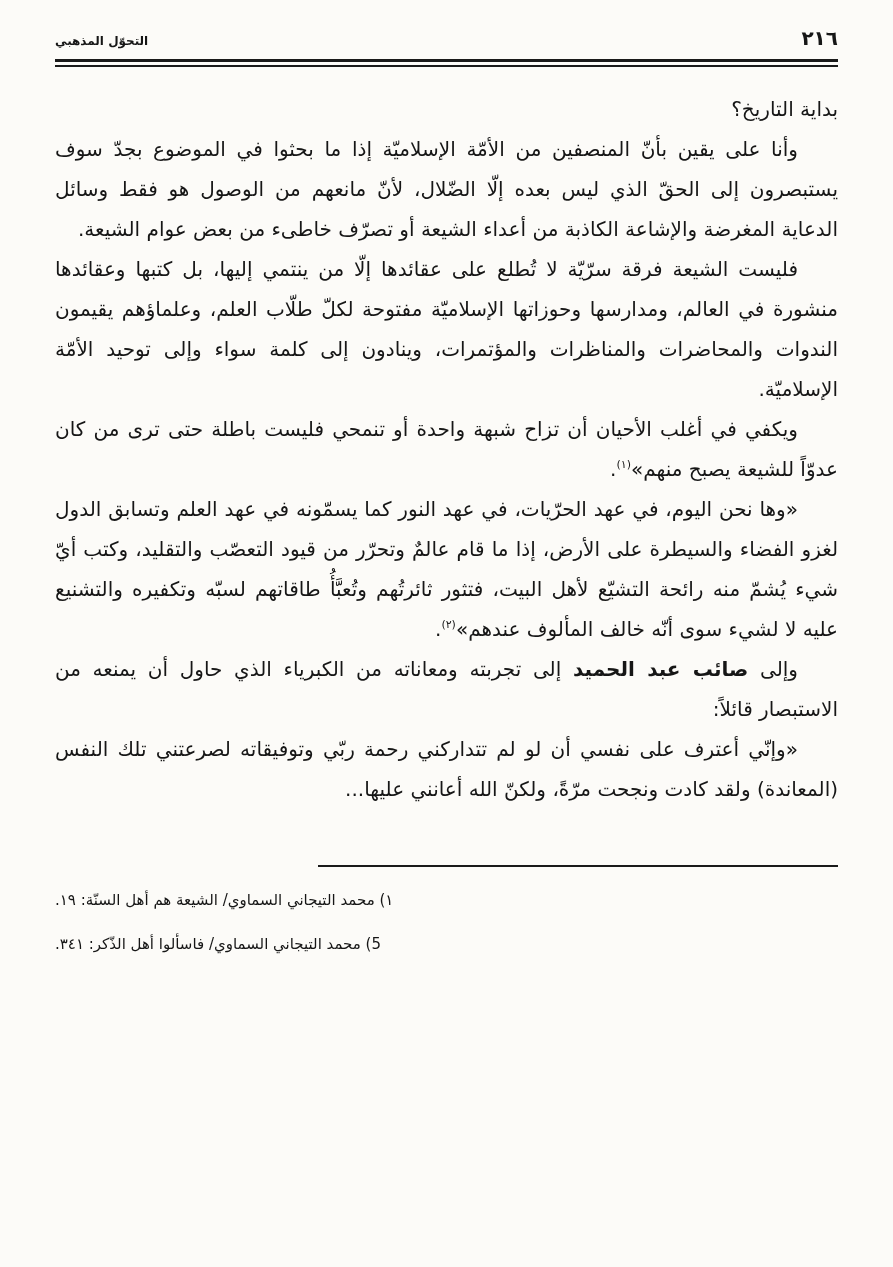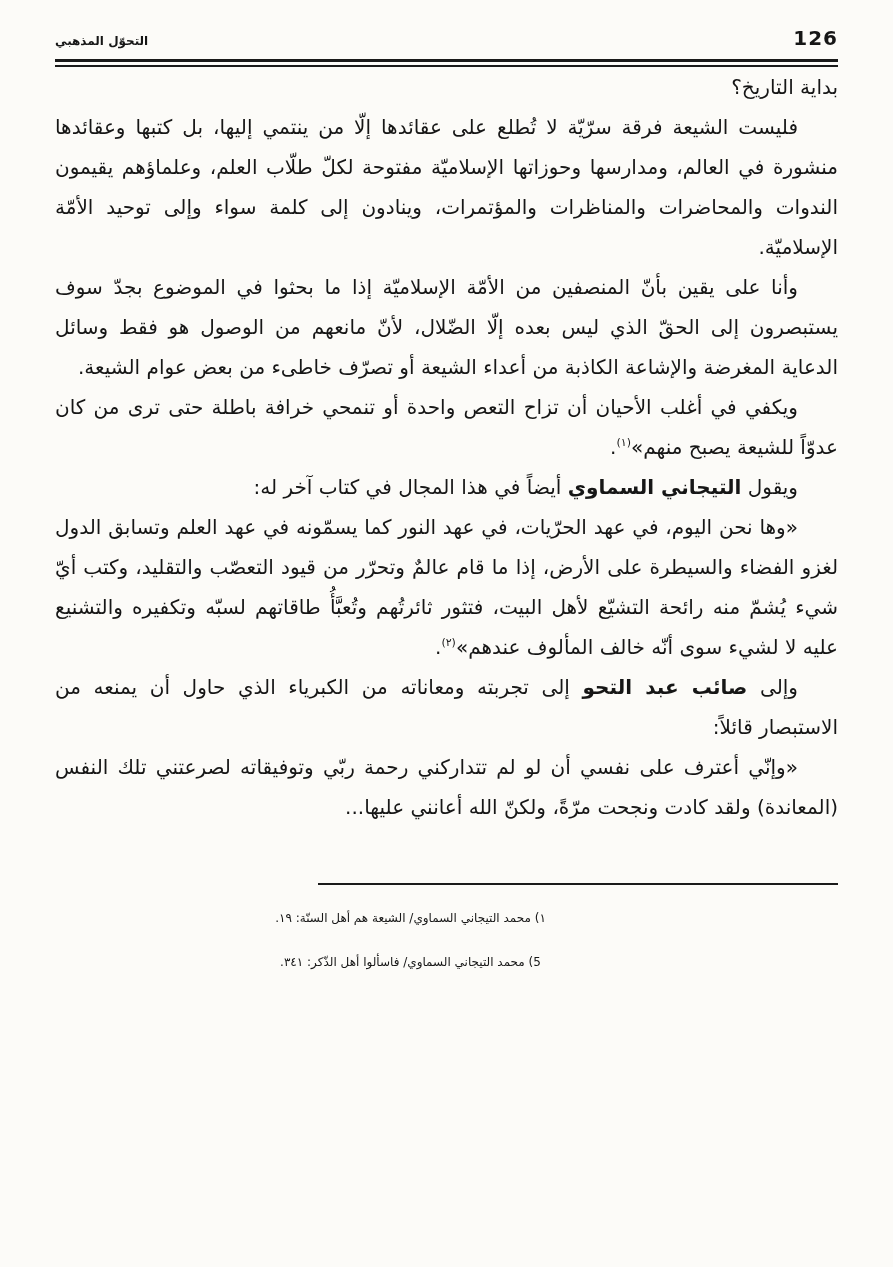--- a/index.html
+++ b/index.html
@@ -31,20 +31,21 @@
 
   .header-rule {
     margin-top: 9px;
     height: 8px;
     border-top: 3px solid #1a1a1a;
     border-bottom: 2px solid #1a1a1a;
   }
 
   
   .body-text {
+    margin-top: 22px;
     font-size: 20px;
     line-height: 40px;
     text-align: justify;
     text-justify: inter-word;
   }
   .para { text-indent: 40px; }
   .para.no-indent { text-indent: 0; }
   .author-name { font-weight: bold; }
   .fn-marker {
     font-size: 11px;
@@ -53,54 +54,53 @@
   }
 
   
   .footnotes { margin-top: 56px; }
   .footnote-rule {
     width: 520px;
     border-top: 2px solid #1a1a1a;
     margin-bottom: 20px;
   }
   .footnote {
-    font-size: 12px;
+    font-size: 15px;
     line-height: 27px;
     padding-right: 72px;
     margin-bottom: 17px;
-    text-align: center;
+    text-align: left;
   }
 </style>
 </head>
 <body>
 
 <div class="page">
 
   <header class="page-header">
-    <span class="page-number">126</span>
+    <span class="page-number">٢١٦</span>
     <span class="book-title">التحوّل المذهبي</span>
   </header>
 
   <div class="header-rule"></div>
 
   <main class="body-text">
 
     <p class="para no-indent">بداية التاريخ؟</p>
 
+    <p class="para">وأنا على يقين بأنّ المنصفين من الأمّة الإسلاميّة إذا ما بحثوا في الموضوع بجدّ سوف يستبصرون إلى الحقّ الذي ليس بعده إلّا الضّلال، لأنّ مانعهم من الوصول هو فقط وسائل الدعاية المغرضة والإشاعة الكاذبة من أعداء الشيعة أو تصرّف خاطىء من بعض عوام الشيعة.</p>
+
     <p class="para">فليست الشيعة فرقة سرّيّة لا تُطلع على عقائدها إلّا من ينتمي إليها، بل كتبها وعقائدها منشورة في العالم، ومدارسها وحوزاتها الإسلاميّة مفتوحة لكلّ طلّاب العلم، وعلماؤهم يقيمون الندوات والمحاضرات والمناظرات والمؤتمرات، وينادون إلى كلمة سواء وإلى توحيد الأمّة الإسلاميّة.</p>
 
-    <p class="para">وأنا على يقين بأنّ المنصفين من الأمّة الإسلاميّة إذا ما بحثوا في الموضوع بجدّ سوف يستبصرون إلى الحقّ الذي ليس بعده إلّا الضّلال، لأنّ مانعهم من الوصول هو فقط وسائل الدعاية المغرضة والإشاعة الكاذبة من أعداء الشيعة أو تصرّف خاطىء من بعض عوام الشيعة.</p>
+    <p class="para"><span>ويكفي في أغلب الأحيان أن تزاح شبهة واحدة أو تنمحي فليست باطلة حتى ترى من كان عدوّاً للشيعة يصبح منهم»</span><sup class="fn-marker">(١)</sup><span>.</span></p>
 
-    <p class="para"><span>ويكفي في أغلب الأحيان أن تزاح التعص واحدة أو تنمحي خرافة باطلة حتى ترى من كان عدوّاً للشيعة يصبح منهم»</span><sup class="fn-marker">(١)</sup><span>.</span></p>
-
-    <p class="para"><span>ويقول </span><span class="author-name">التيجاني السماوي</span><span> أيضاً في هذا المجال في كتاب آخر له:</span></p>
 
     <p class="para"><span>«وها نحن اليوم، في عهد الحرّيات، في عهد النور كما يسمّونه في عهد العلم وتسابق الدول لغزو الفضاء والسيطرة على الأرض، إذا ما قام عالمٌ وتحرّر من قيود التعصّب والتقليد، وكتب أيّ شيء يُشمّ منه رائحة التشيّع لأهل البيت، فتثور ثائرتُهم وتُعبَّأُ طاقاتهم لسبّه وتكفيره والتشنيع عليه لا لشيء سوى أنّه خالف المألوف عندهم»</span><sup class="fn-marker">(٢)</sup><span>.</span></p>
 
-    <p class="para"><span>وإلى </span><span class="author-name">صائب عبد التحو</span><span> إلى تجربته ومعاناته من الكبرياء الذي حاول أن يمنعه من الاستبصار قائلاً:</span></p>
+    <p class="para"><span>وإلى </span><span class="author-name">صائب عبد الحميد</span><span> إلى تجربته ومعاناته من الكبرياء الذي حاول أن يمنعه من الاستبصار قائلاً:</span></p>
 
     <p class="para">«وإنّي أعترف على نفسي أن لو لم تتداركني رحمة ربّي وتوفيقاته لصرعتني تلك النفس (المعاندة) ولقد كادت ونجحت مرّةً، ولكنّ الله أعانني عليها...</p>
 
   </main>
 
   <footer class="footnotes">
     <div class="footnote-rule"></div>
     <p class="footnote">١) محمد التيجاني السماوي/ الشيعة هم أهل السنّة: ١٩.</p>
     <p class="footnote">5) محمد التيجاني السماوي/ فاسألوا أهل الذّكر: ٣٤١.</p>
   </footer>

